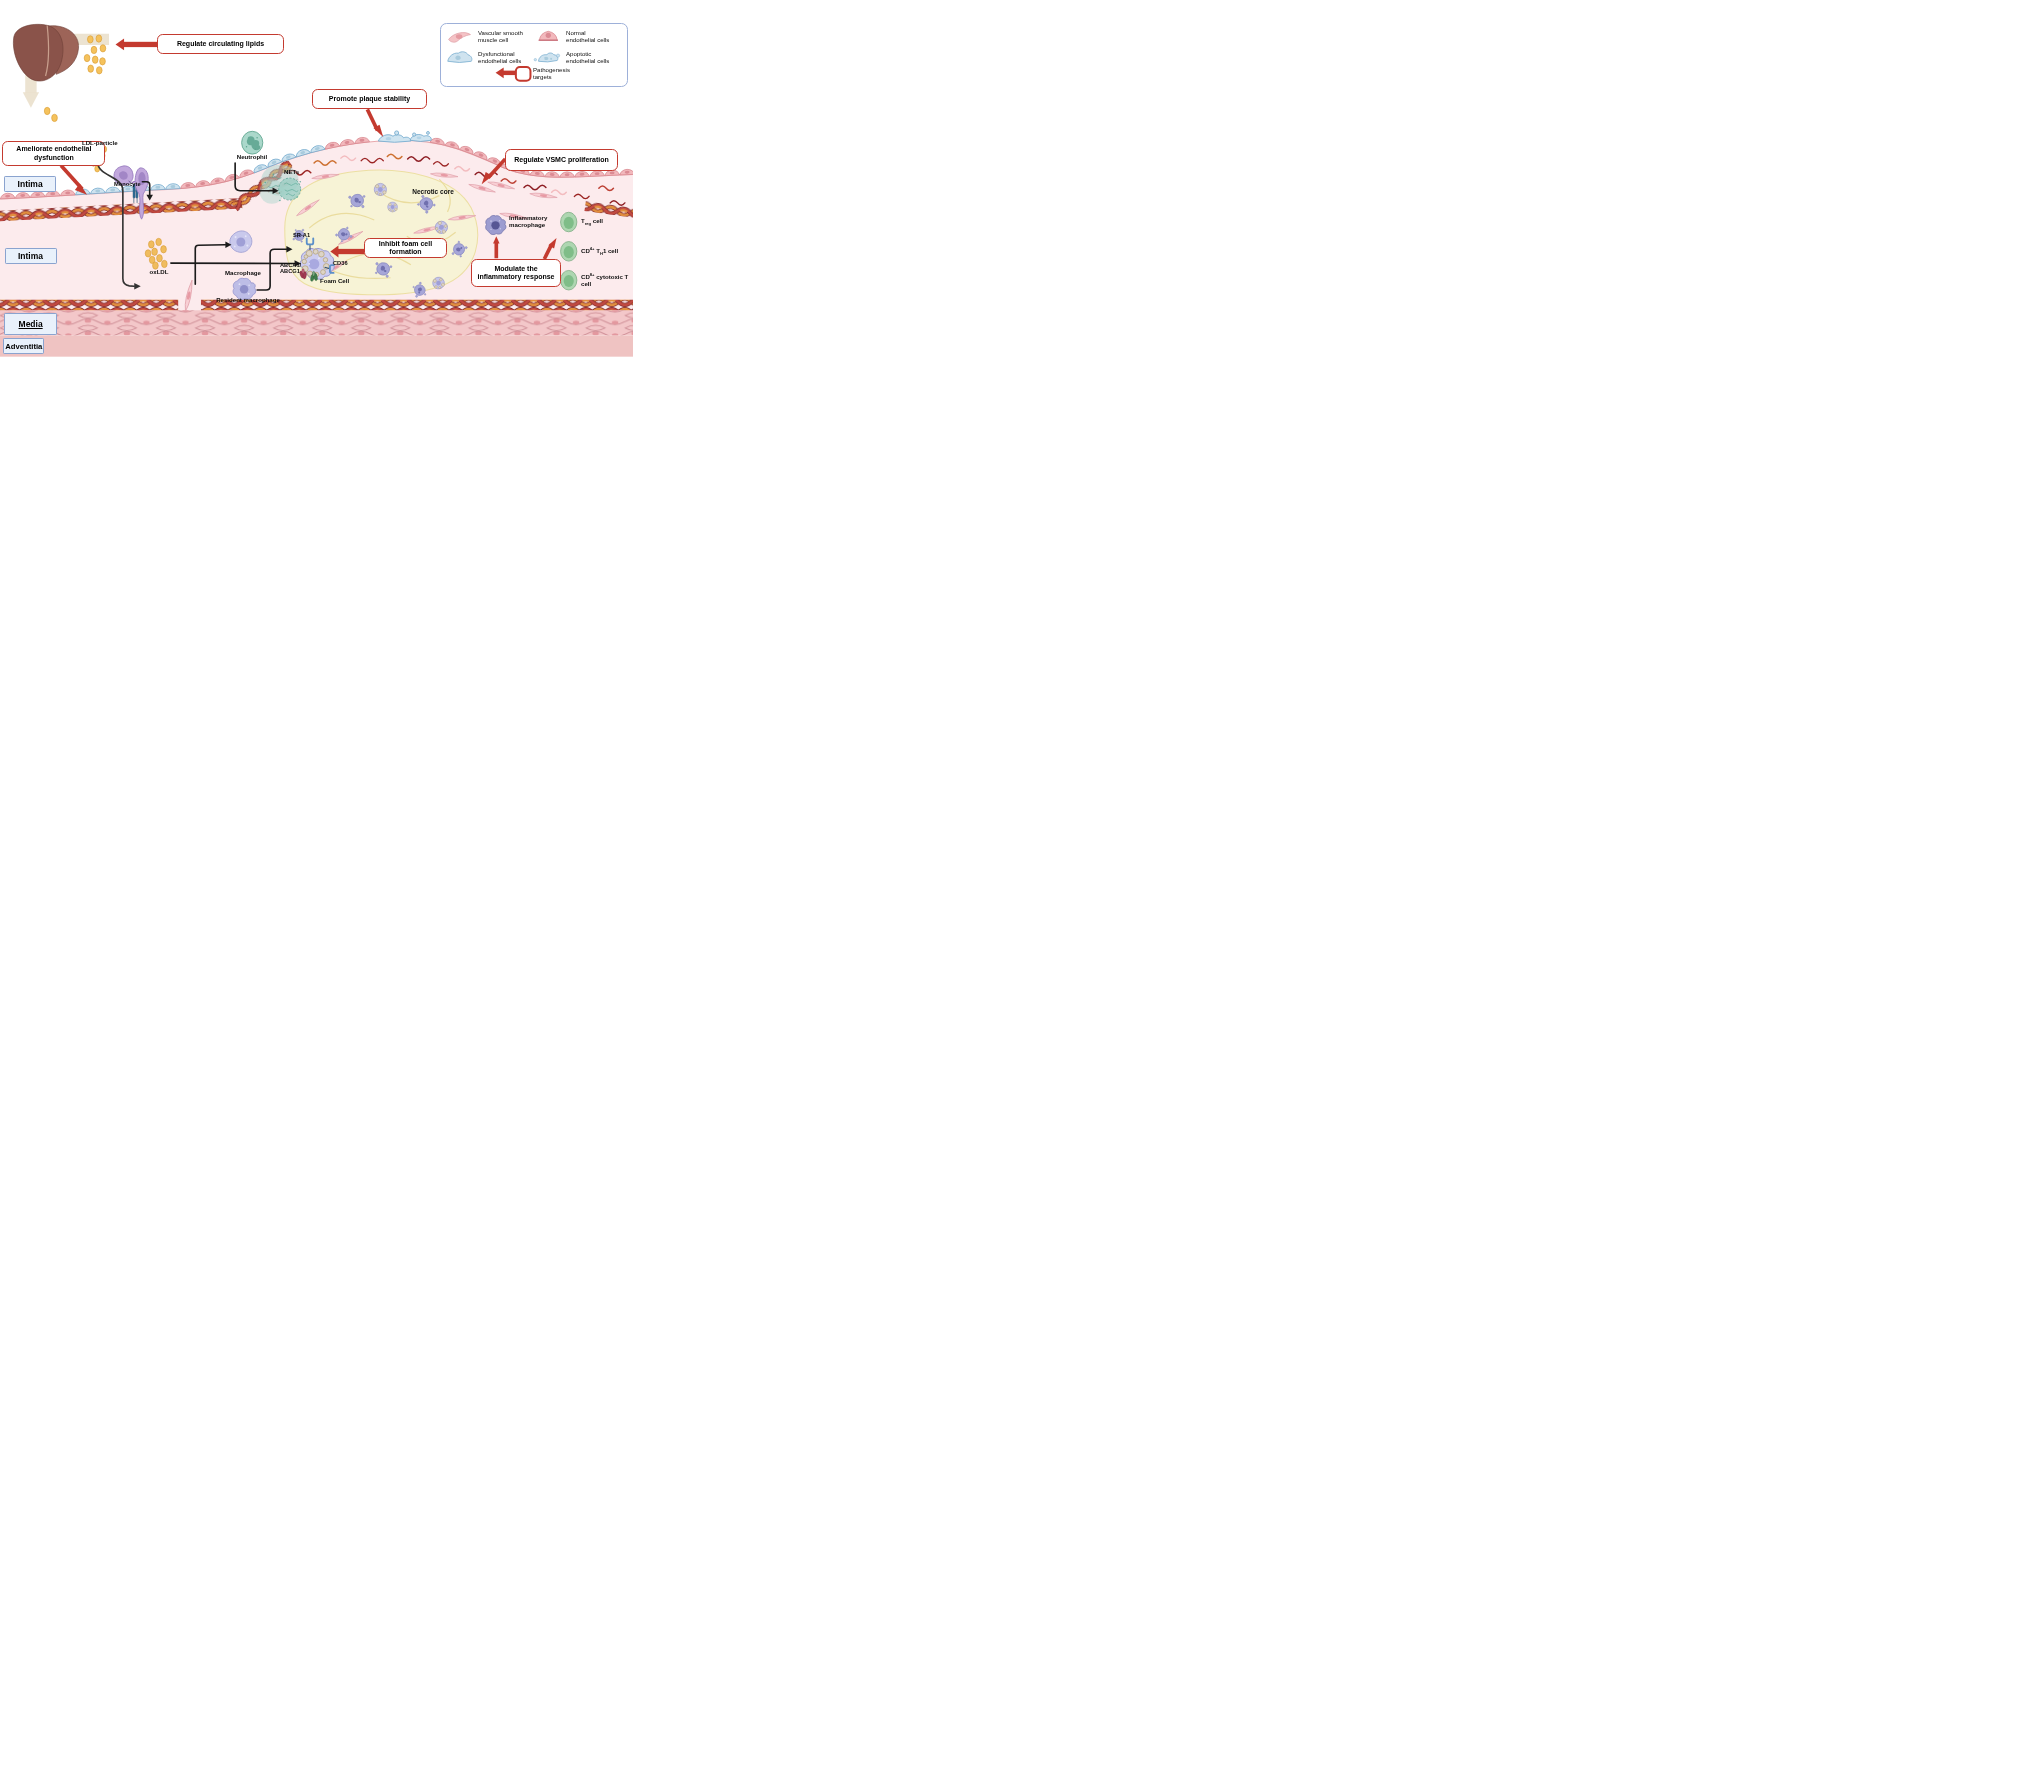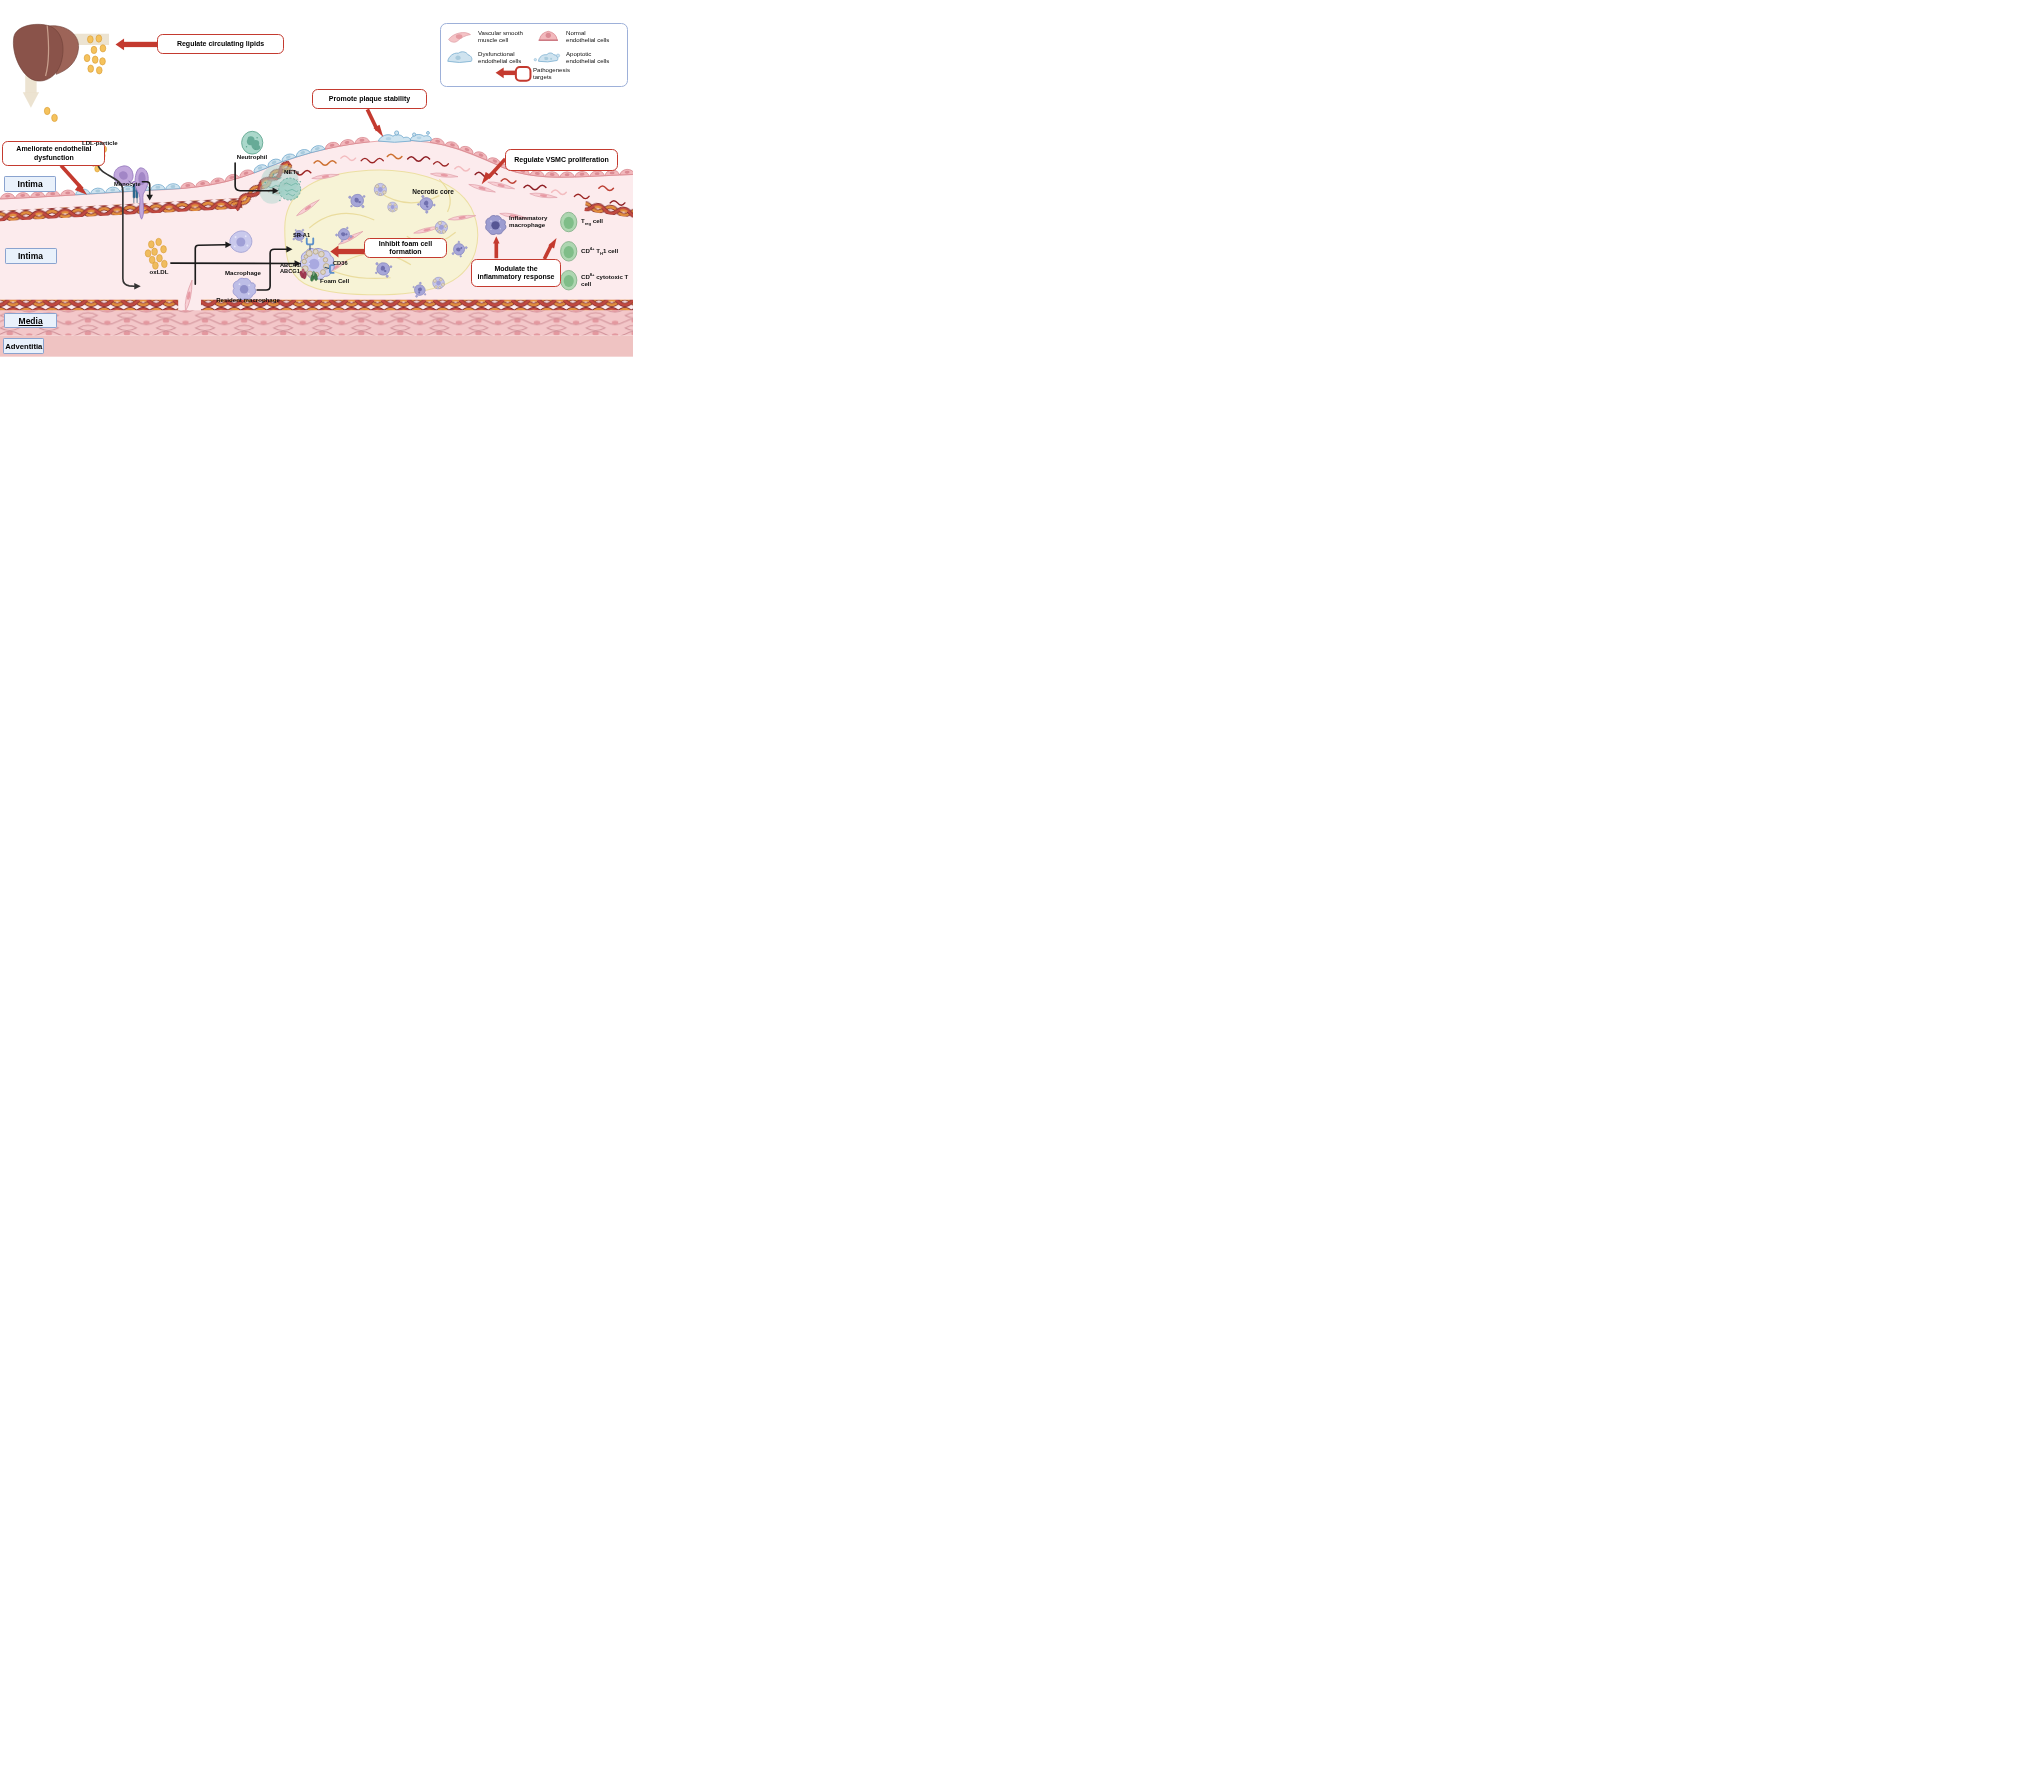--- a/index.html
+++ b/index.html
@@ -535,21 +535,21 @@
         </g>
 </g>
 </svg>
 
 <div class="layerbox" style="left:4.1px;top:176px;width:52px;height:15.5px;">
       <span>Intima</span>
     </div>
 <div class="layerbox" style="left:4.5px;top:248px;width:52px;height:16px;">
       <span>Intima</span>
     </div>
-<div class="layerbox" style="left:4.1px;top:313px;width:53px;height:15px;text-decoration:underline;">
+<div class="layerbox" style="left:4.1px;top:313px;width:53px;height:22px;text-decoration:underline;">
       <span>Media</span>
     </div>
 <div class="layerbox" style="left:3.3px;top:338px;width:41px;height:16px;font-size:7.7px;">
       <span>Adventitia</span>
     </div>
 
 <div class="redbox" style="left:157px;top:34px;width:127px;height:20.4px;">
       <span>Regulate circulating lipids</span>
     </div>
 <div class="redbox" style="left:2.4px;top:141px;width:103px;height:25px;">

